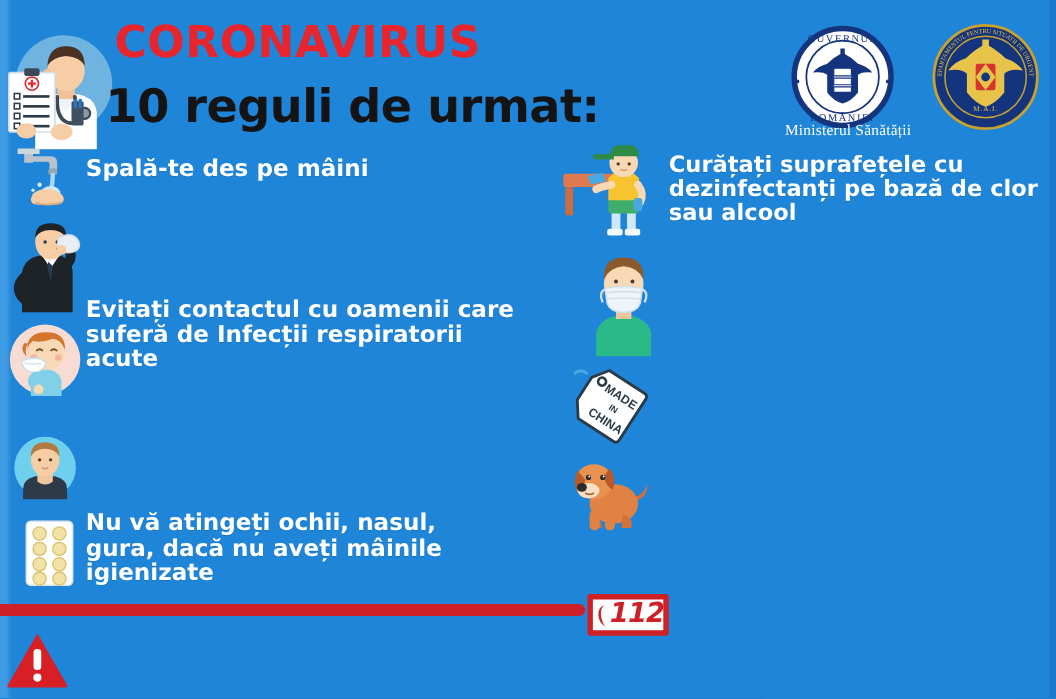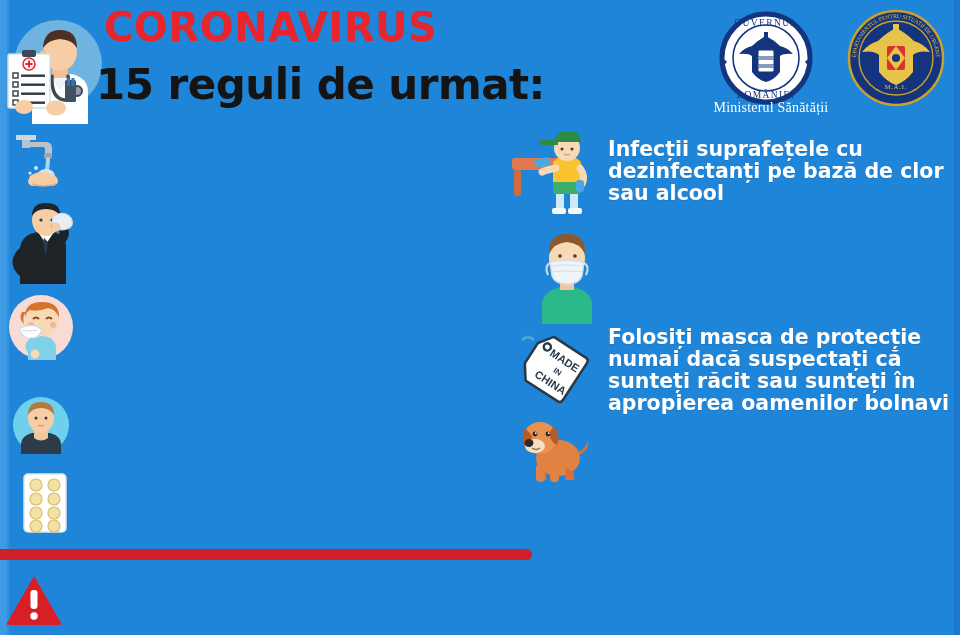--- a/index.html
+++ b/index.html
@@ -25,21 +25,21 @@
     background: linear-gradient(to right, #3f9ae4 0%, #3f9ae4 55%, #2488da 100%);
   }
   .right-strip {
     position: absolute;
     right: 0; top: 0;
     width: 6px; height: 635px;
     background: #1a79cc;
   }
 
   
-  .header { position: absolute; left: 0; top: 0; width: 960px; height: 126px; }
+  .header { position: absolute; left: 0; top: 12px; width: 960px; height: 126px; }
   .title-main {
     position: absolute;
     left: 104px; top: 4px;
     font-size: 40px;
     font-weight: bold;
     letter-spacing: 0.5px;
     color: #e8252c;
     font-family: "DejaVu Sans", sans-serif;
   }
   .title-sub {
@@ -216,21 +216,21 @@
       <rect x="11" y="79" width="5" height="5" fill="none" stroke="#2b3a47" stroke-width="1.4"></rect>
       <rect x="19" y="80.5" width="24" height="2.4" fill="#2b3a47"></rect>
       <rect x="11" y="88" width="5" height="5" fill="none" stroke="#2b3a47" stroke-width="1.4"></rect>
       <rect x="19" y="89.5" width="24" height="2.4" fill="#2b3a47"></rect>
 
       <ellipse cx="22" cy="95" rx="9" ry="7" fill="#f6cda4"></ellipse>
       <ellipse cx="54" cy="96" rx="10" ry="7.5" fill="#f6cda4"></ellipse>
     </svg>
 
     <div class="title-main">CORONAVIRUS</div>
-    <div class="title-sub">15 reguli de urmat:</div>
+    <div class="title-sub">10 reguli de urmat:</div>
 
     <svg class="logos" viewBox="0 0 250 116">
 
       <g>
         <circle cx="60" cy="52" r="44" fill="#ffffff"></circle>
         <circle cx="60" cy="52" r="44" fill="none" stroke="#14347e" stroke-width="5"></circle>
         <circle cx="60" cy="52" r="33" fill="none" stroke="#14347e" stroke-width="1.6"></circle>
 
         <path d="M60 30 Q52 34 46 40 Q38 42 33 48 Q42 47 46 50 L46 66 Q52 74 60 76 Q68 74 74 66 L74 50 Q78 47 87 48 Q82 42 74 40 Q68 34 60 30 Z" fill="#14347e"></path>
         <rect x="52" y="44" width="16" height="22" rx="2" fill="#ffffff"></rect>
@@ -273,20 +273,21 @@
         <path d="M14 10h22q6 0 6 6v6h-7v-5q0-2-2-2H14z" fill="#b8c3cc"></path>
         <rect x="34" y="21" width="8" height="6" rx="2" fill="#9aa7b1"></rect>
         <path d="M38 27 q0 8 -2 14" stroke="#a9d7f2" stroke-width="4" fill="none" stroke-linecap="round"></path>
         <ellipse cx="36" cy="44" rx="9" ry="7" fill="#cfe9f8"></ellipse>
         <circle cx="33" cy="42" r="3.5" fill="#eaf6fd" stroke="#a9d7f2" stroke-width="1"></circle>
         <path d="M20 44 q10 -7 22 -2 q6 3 6 7 q0 5 -8 5 h-16 q-6 0 -6 -5 z" fill="#f6cda4"></path>
         <path d="M22 52 q10 4 24 0" stroke="#e0ab7d" stroke-width="1.6" fill="none"></path>
         <circle cx="26" cy="36" r="2" fill="#cfe9f8"></circle>
         <circle cx="20" cy="41" r="1.6" fill="#cfe9f8"></circle>
       </svg>
+      <div class="text">Spală-te des pe mâini</div>
     </div>
 
     <div class="rule" id="rule-2">
       <svg class="icon" width="68" height="84" viewBox="0 0 68 84">
 
         <path d="M12 84 L12 48 Q14 34 30 32 L46 32 Q58 36 58 48 L58 84 Z" fill="#1e2328"></path>
         <path d="M30 32 L38 44 L46 32 Z" fill="#ffffff"></path>
         <path d="M36 38 l4 4 l-2 14 l-3 -14z" fill="#2a3a55"></path>
 
         <ellipse cx="38" cy="20" rx="14" ry="16" fill="#f6cda4"></ellipse>
@@ -294,20 +295,23 @@
         <circle cx="33" cy="20" r="1.6" fill="#2b3a47"></circle>
         <circle cx="44" cy="20" r="1.6" fill="#2b3a47"></circle>
 
         <path d="M48 44 Q58 38 56 30 Q54 25 48 26" fill="none" stroke="#1e2328" stroke-width="9" stroke-linecap="round"></path>
 
         <path d="M14 52 Q4 62 14 72" fill="none" stroke="#1e2328" stroke-width="9" stroke-linecap="round"></path>
 
         <path d="M45 16 q12 -6 18 2 q4 8 -4 11 q-10 3 -15 -4 z" fill="#e8eef4" stroke="#cdd9e3" stroke-width="1.2"></path>
         <circle cx="48" cy="27" r="4.5" fill="#f6cda4"></circle>
       </svg>
+      <div class="text">Evitați contactul cu oamenii care
+suferă de Infecții respiratorii
+acute</div>
     </div>
 
     <div class="rule" id="rule-3">
       <svg class="icon" width="66" height="66" viewBox="0 0 66 66">
         <circle cx="33" cy="33" r="32" fill="#f8dcd4"></circle>
 
         <circle cx="34" cy="26" r="17" fill="#f8d9b6"></circle>
 
         <path d="M17 24 Q16 8 34 8 Q52 8 51 24 Q48 15 40 14 Q30 18 22 16 Q18 18 17 24 Z" fill="#d5742c"></path>
         <path d="M14 18 Q10 24 16 30 Q14 22 18 18z" fill="#d5742c"></path>
@@ -319,20 +323,23 @@
         <circle cx="45" cy="31" r="3" fill="#f3a9a0" opacity="0.8"></circle>
 
         <path d="M20 66 L20 52 Q24 42 34 42 Q45 42 48 52 L48 66 Z" fill="#7fd0e8"></path>
 
         <path d="M12 34 q14 -6 22 2 q-4 10 -14 8 q-8 -2 -8 -10 z" fill="#ffffff" stroke="#c9dde8" stroke-width="1.2"></path>
         <path d="M14 36 q8 2 16 0" stroke="#c9dde8" stroke-width="1" fill="none"></path>
 
         <path d="M24 48 q-6 6 2 10" stroke="#7fd0e8" stroke-width="8" fill="none" stroke-linecap="round"></path>
         <circle cx="27" cy="60" r="4.5" fill="#f8d9b6"></circle>
       </svg>
+      <div class="text">Nu vă atingeți   ochii, nasul,
+gura, dacă nu aveți mâinile
+igienizate</div>
     </div>
 
     <div class="rule" id="rule-4">
       <svg class="icon" width="58" height="58" viewBox="0 0 58 58">
         <circle cx="29" cy="29" r="28" fill="#6fd0ee"></circle>
         <path d="M9 58 L9 48 Q9 40 20 37 L38 37 Q49 40 49 48 L49 58 Z" fill="#2d3a4a"></path>
         <path d="M22 34 h14 v8 q-7 5 -14 0 z" fill="#f0c79c"></path>
         <ellipse cx="29" cy="22" rx="13" ry="15" fill="#f6cda4"></ellipse>
         <path d="M16 19 Q16 6 29 6 Q42 6 42 19 Q38 12 29 12 Q20 12 16 19 Z" fill="#b07a40"></path>
         <circle cx="24" cy="22" r="1.5" fill="#4a3a2c"></circle>
@@ -385,21 +392,21 @@
         <path d="M42 10 Q44 -2 56 -2 Q68 -2 69 10 Z" fill="#2e8b45"></path>
         <path d="M30 8 h16 v5 h-16 q-3 0 -3 -2.5 q0 -2.5 3 -2.5z" fill="#2e8b45"></path>
         <rect x="53" y="-4" width="5" height="4" rx="2" fill="#247a39"></rect>
 
         <path d="M44 36 q-10 2 -14 4" stroke="#f8d9b6" stroke-width="7" fill="none" stroke-linecap="round"></path>
         <path d="M22 28 l14 -3 l3 8 l-14 3 z" fill="#4aa8e0"></path>
 
         <path d="M68 36 q6 8 2 16" stroke="#f8d9b6" stroke-width="7" fill="none" stroke-linecap="round"></path>
         <rect x="64" y="48" width="8" height="12" rx="3" fill="#4aa8e0"></rect>
       </svg>
-      <div class="text">Infecții suprafețele cu
+      <div class="text">Curățați suprafețele cu
 dezinfectanți pe bază de clor
 sau alcool</div>
     </div>
 
     <div class="rule" id="rule-7">
       <svg class="icon" width="62" height="98" viewBox="0 0 62 98">
 
         <path d="M6 98 L6 76 Q10 62 31 60 Q52 62 56 76 L56 98 Z" fill="#2bb98a"></path>
 
         <rect x="24" y="50" width="14" height="14" fill="#f0c79c"></rect>
@@ -411,24 +418,20 @@
         <circle cx="24" cy="30" r="1.8" fill="#4a3a2c"></circle>
         <circle cx="39" cy="30" r="1.8" fill="#4a3a2c"></circle>
 
         <path d="M14 36 q17 -3 34 0 l-2 14 q-3 8 -15 8 q-12 0 -15 -8 z" fill="#eef4f8" stroke="#d2dfe8" stroke-width="1.4"></path>
         <path d="M15 40 q16 -2 32 0" stroke="#d2dfe8" stroke-width="1.2" fill="none"></path>
         <path d="M15 46 q16 -2 32 0" stroke="#d2dfe8" stroke-width="1.2" fill="none"></path>
 
         <path d="M14 37 q-6 3 -2 12" stroke="#d2dfe8" stroke-width="2" fill="none"></path>
         <path d="M48 37 q6 3 2 12" stroke="#d2dfe8" stroke-width="2" fill="none"></path>
       </svg>
-      <div class="text">Folosiți masca de protecție
-numai dacă suspectați că
-sunteți răcit sau sunteți în
-apropierea oamenilor bolnavi</div>
     </div>
 
     <div class="rule" id="rule-8">
       <svg class="icon" width="78" height="80" viewBox="0 0 78 80">
         <path d="M6 8 q6 -6 12 0" stroke="#4aa8e0" stroke-width="2.6" fill="none"></path>
         <g transform="rotate(33 40 42)">
           <path d="M18 12 h38 q4 0 4 4 v44 q0 4 -4 4 h-38 l-10 -14 v-24 z" fill="#ffffff" stroke="#2b3a47" stroke-width="2.6"></path>
           <circle cx="18" cy="24" r="3.6" fill="#ffffff" stroke="#2b3a47" stroke-width="2.4"></circle>
           <text x="40" y="30" font-size="11" font-weight="bold" fill="#2b3a47" text-anchor="middle" font-family="Liberation Sans, sans-serif">MADE</text>
           <text x="40" y="42" font-size="8" font-weight="bold" fill="#2b3a47" text-anchor="middle" font-family="Liberation Sans, sans-serif">IN</text>
@@ -465,20 +468,26 @@
         <circle cx="30.8" cy="21.2" r="0.9" fill="#ffffff"></circle>
       </svg>
 
     </div>
 
     <div class="rule" id="rule-10">
       
     </div>
   </div>
 
+  <div class="badge-112">
+    <svg width="64" height="28" viewBox="0 0 64 28" style="position:absolute;left:0;top:1px;">
+      <path d="M10 4 q-5 6 -1 16 q1 3 3 4 q-6 -3 -7 -10 q-1 -7 5 -10z" fill="#cf2027"></path>
+    </svg>
+    <div class="num" style="left:8px;">112</div>
+  </div>
 
   <div class="red-bar"></div>
 
   <svg class="warn-icon" width="56" height="52" viewBox="0 0 56 52">
     <path d="M28 2 L55 49 Q56 51 53 51 L3 51 Q0 51 1 49 Z" fill="#d91f26"></path>
     <rect x="24.5" y="16" width="7" height="19" rx="3.2" fill="#ffffff"></rect>
     <circle cx="28" cy="42" r="3.7" fill="#ffffff"></circle>
   </svg>
 
 

